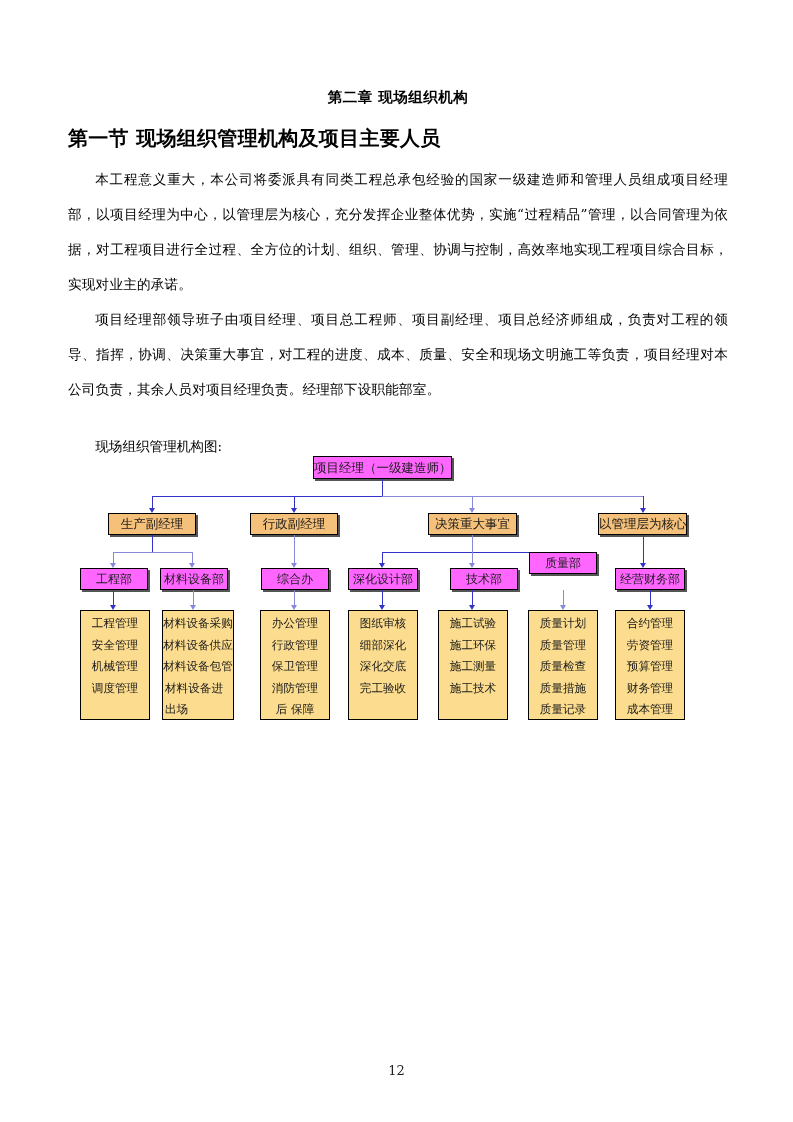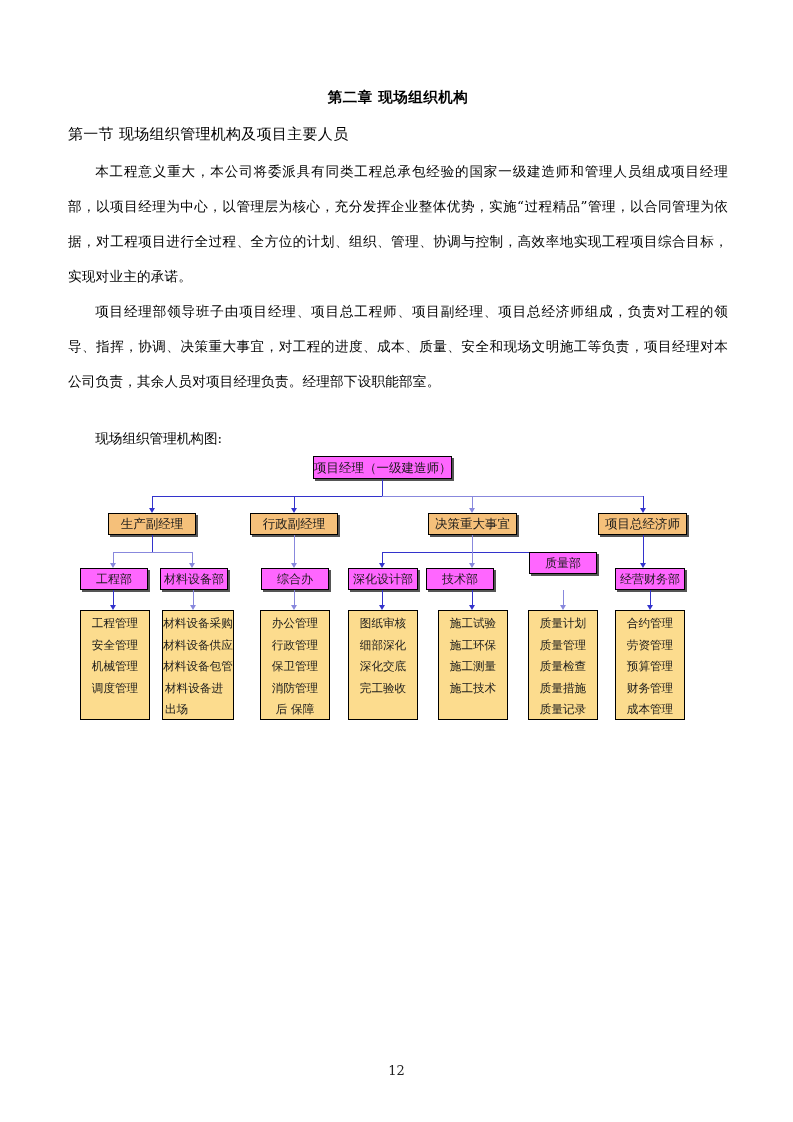--- a/index.html
+++ b/index.html
@@ -28,22 +28,22 @@
   }
   .chapter-title {
     text-align: center;
     font-size: 14.5px;
     font-weight: bold;
     letter-spacing: 0.5px;
     margin: 0 0 18px 0;
     font-family: "DejaVu Serif", "Liberation Serif", serif;
   }
   .section-title {
-    font-size: 15px;
-    font-weight: normal;
+    font-size: 20px;
+    font-weight: bold;
     margin: 0 0 10px 0;
     letter-spacing: 0.3px;
     font-family: "DejaVu Serif", "Liberation Serif", serif;
   }
   p.para {
     font-size: 13.6px;
     line-height: 35px;
     margin: 0;
     text-indent: 2em;
     text-align: justify;
@@ -178,21 +178,21 @@
     <div class="node node-l2 shadow" style="left:108px; top:73px; width:88px;font-family:Liberation Serif, serif;">
       <span>生产副经理</span>
     </div>
     <div class="node node-l2 shadow" style="left:250px; top:73px; width:88px;">
       <span>行政副经理</span>
     </div>
     <div class="node node-l2 shadow" style="left:428px; top:73px; width:89px;">
       <span>决策重大事宜</span>
     </div>
     <div class="node node-l2 shadow" style="left:598px; top:73px; width:89px;">
-      <span>项目总经济师</span>
+      <span>以管理层为核心</span>
     </div>
 
     <div class="ln-v" style="left:152px; top:95px; height:17px;"></div>
     <div class="ln-h lite" style="left:113px; top:112px; width:79px;"></div>
     <div class="ln-v lite" style="left:113px; top:112px; height:14px;"></div>
     <div class="arrow lite" style="left:110px; top:123px;"></div>
     <div class="ln-v lite" style="left:192px; top:112px; height:14px;"></div>
     <div class="arrow lite" style="left:189px; top:123px;"></div>
 
     <div class="ln-v lite" style="left:294px; top:95px; height:31px;"></div>
@@ -215,21 +215,21 @@
     </div>
     <div class="node node-l3 shadow" style="left:160px; top:128px; width:68px;">
       <span>材料设备部</span>
     </div>
     <div class="node node-l3 shadow" style="left:261px; top:128px; width:68px;">
       <span>综合办</span>
     </div>
     <div class="node node-l3 shadow" style="left:348px; top:128px; width:70px;">
       <span>深化设计部</span>
     </div>
-    <div class="node node-l3 shadow" style="left:426px; top:128px; width:68px;">
+    <div class="node node-l3 shadow" style="left:450px; top:128px; width:68px;">
       <span>技术部</span>
     </div>
     <div class="node node-l3 shadow" style="left:529px; top:112px; width:68px;">
       <span>质量部</span>
     </div>
     <div class="node node-l3 shadow" style="left:615px; top:128px; width:70px;">
       <span>经营财务部</span>
     </div>
 
     <div class="ln-v" style="left:113px; top:150px; height:18px;"></div>

